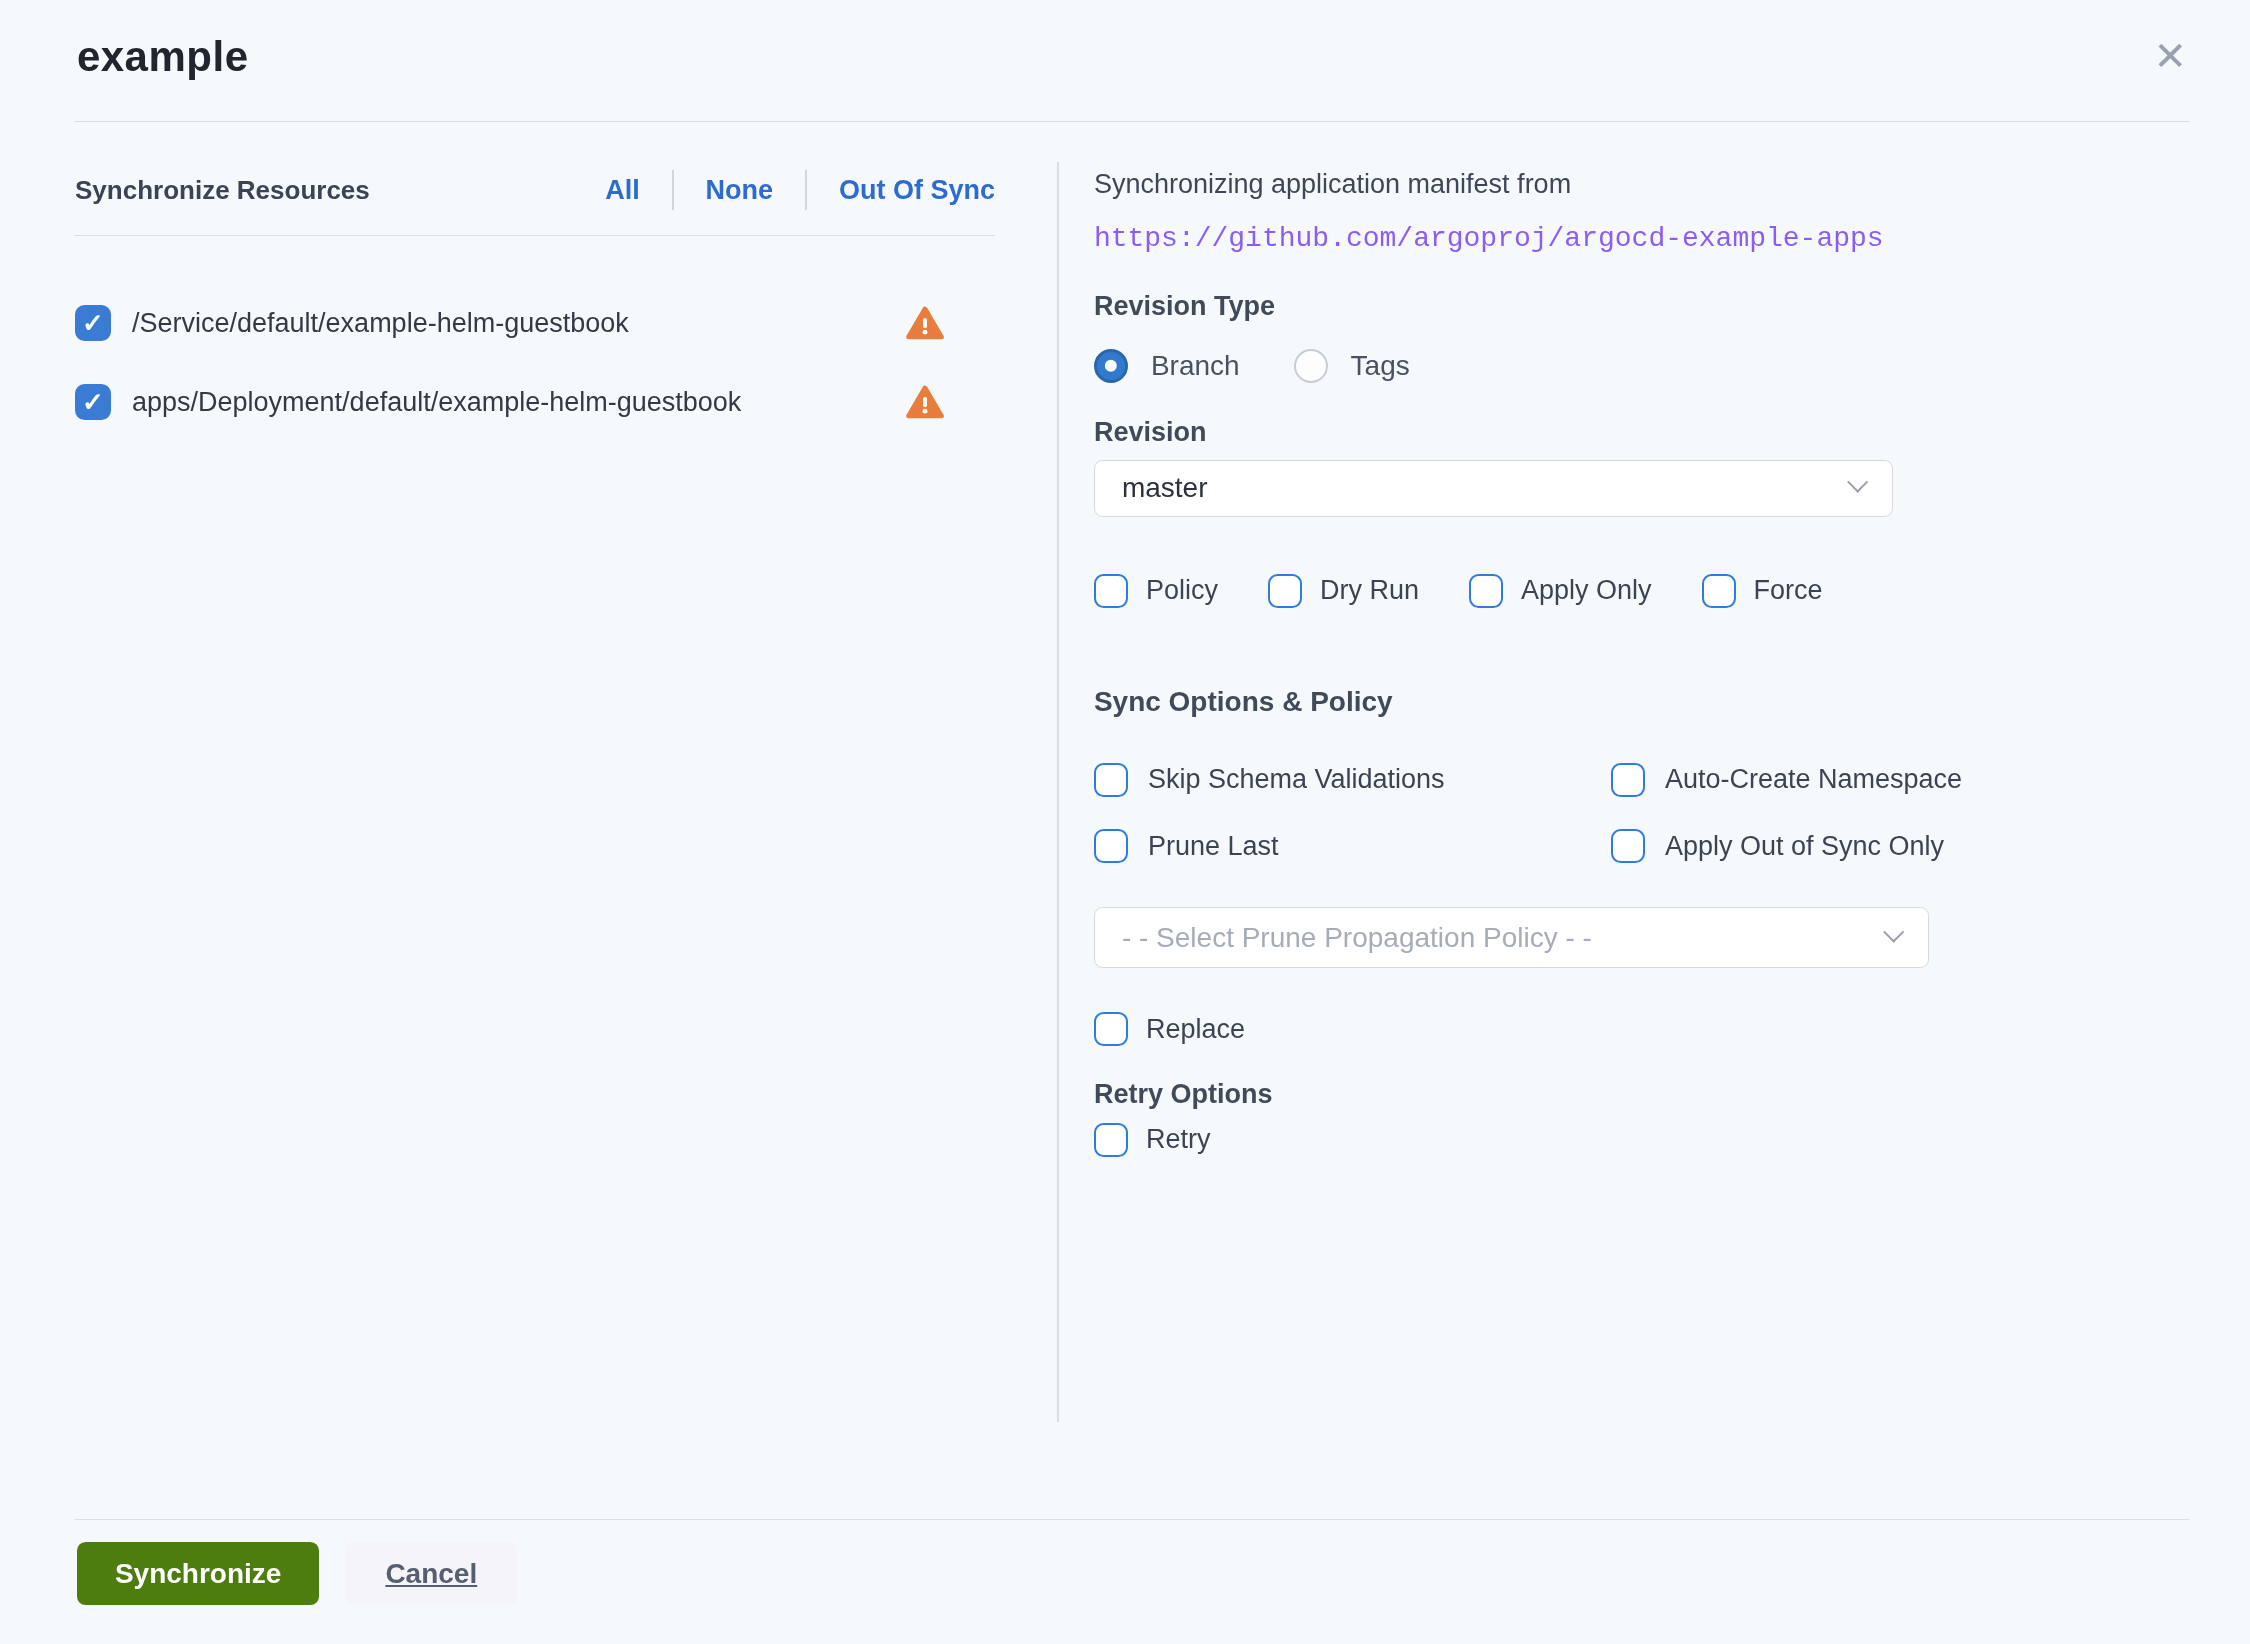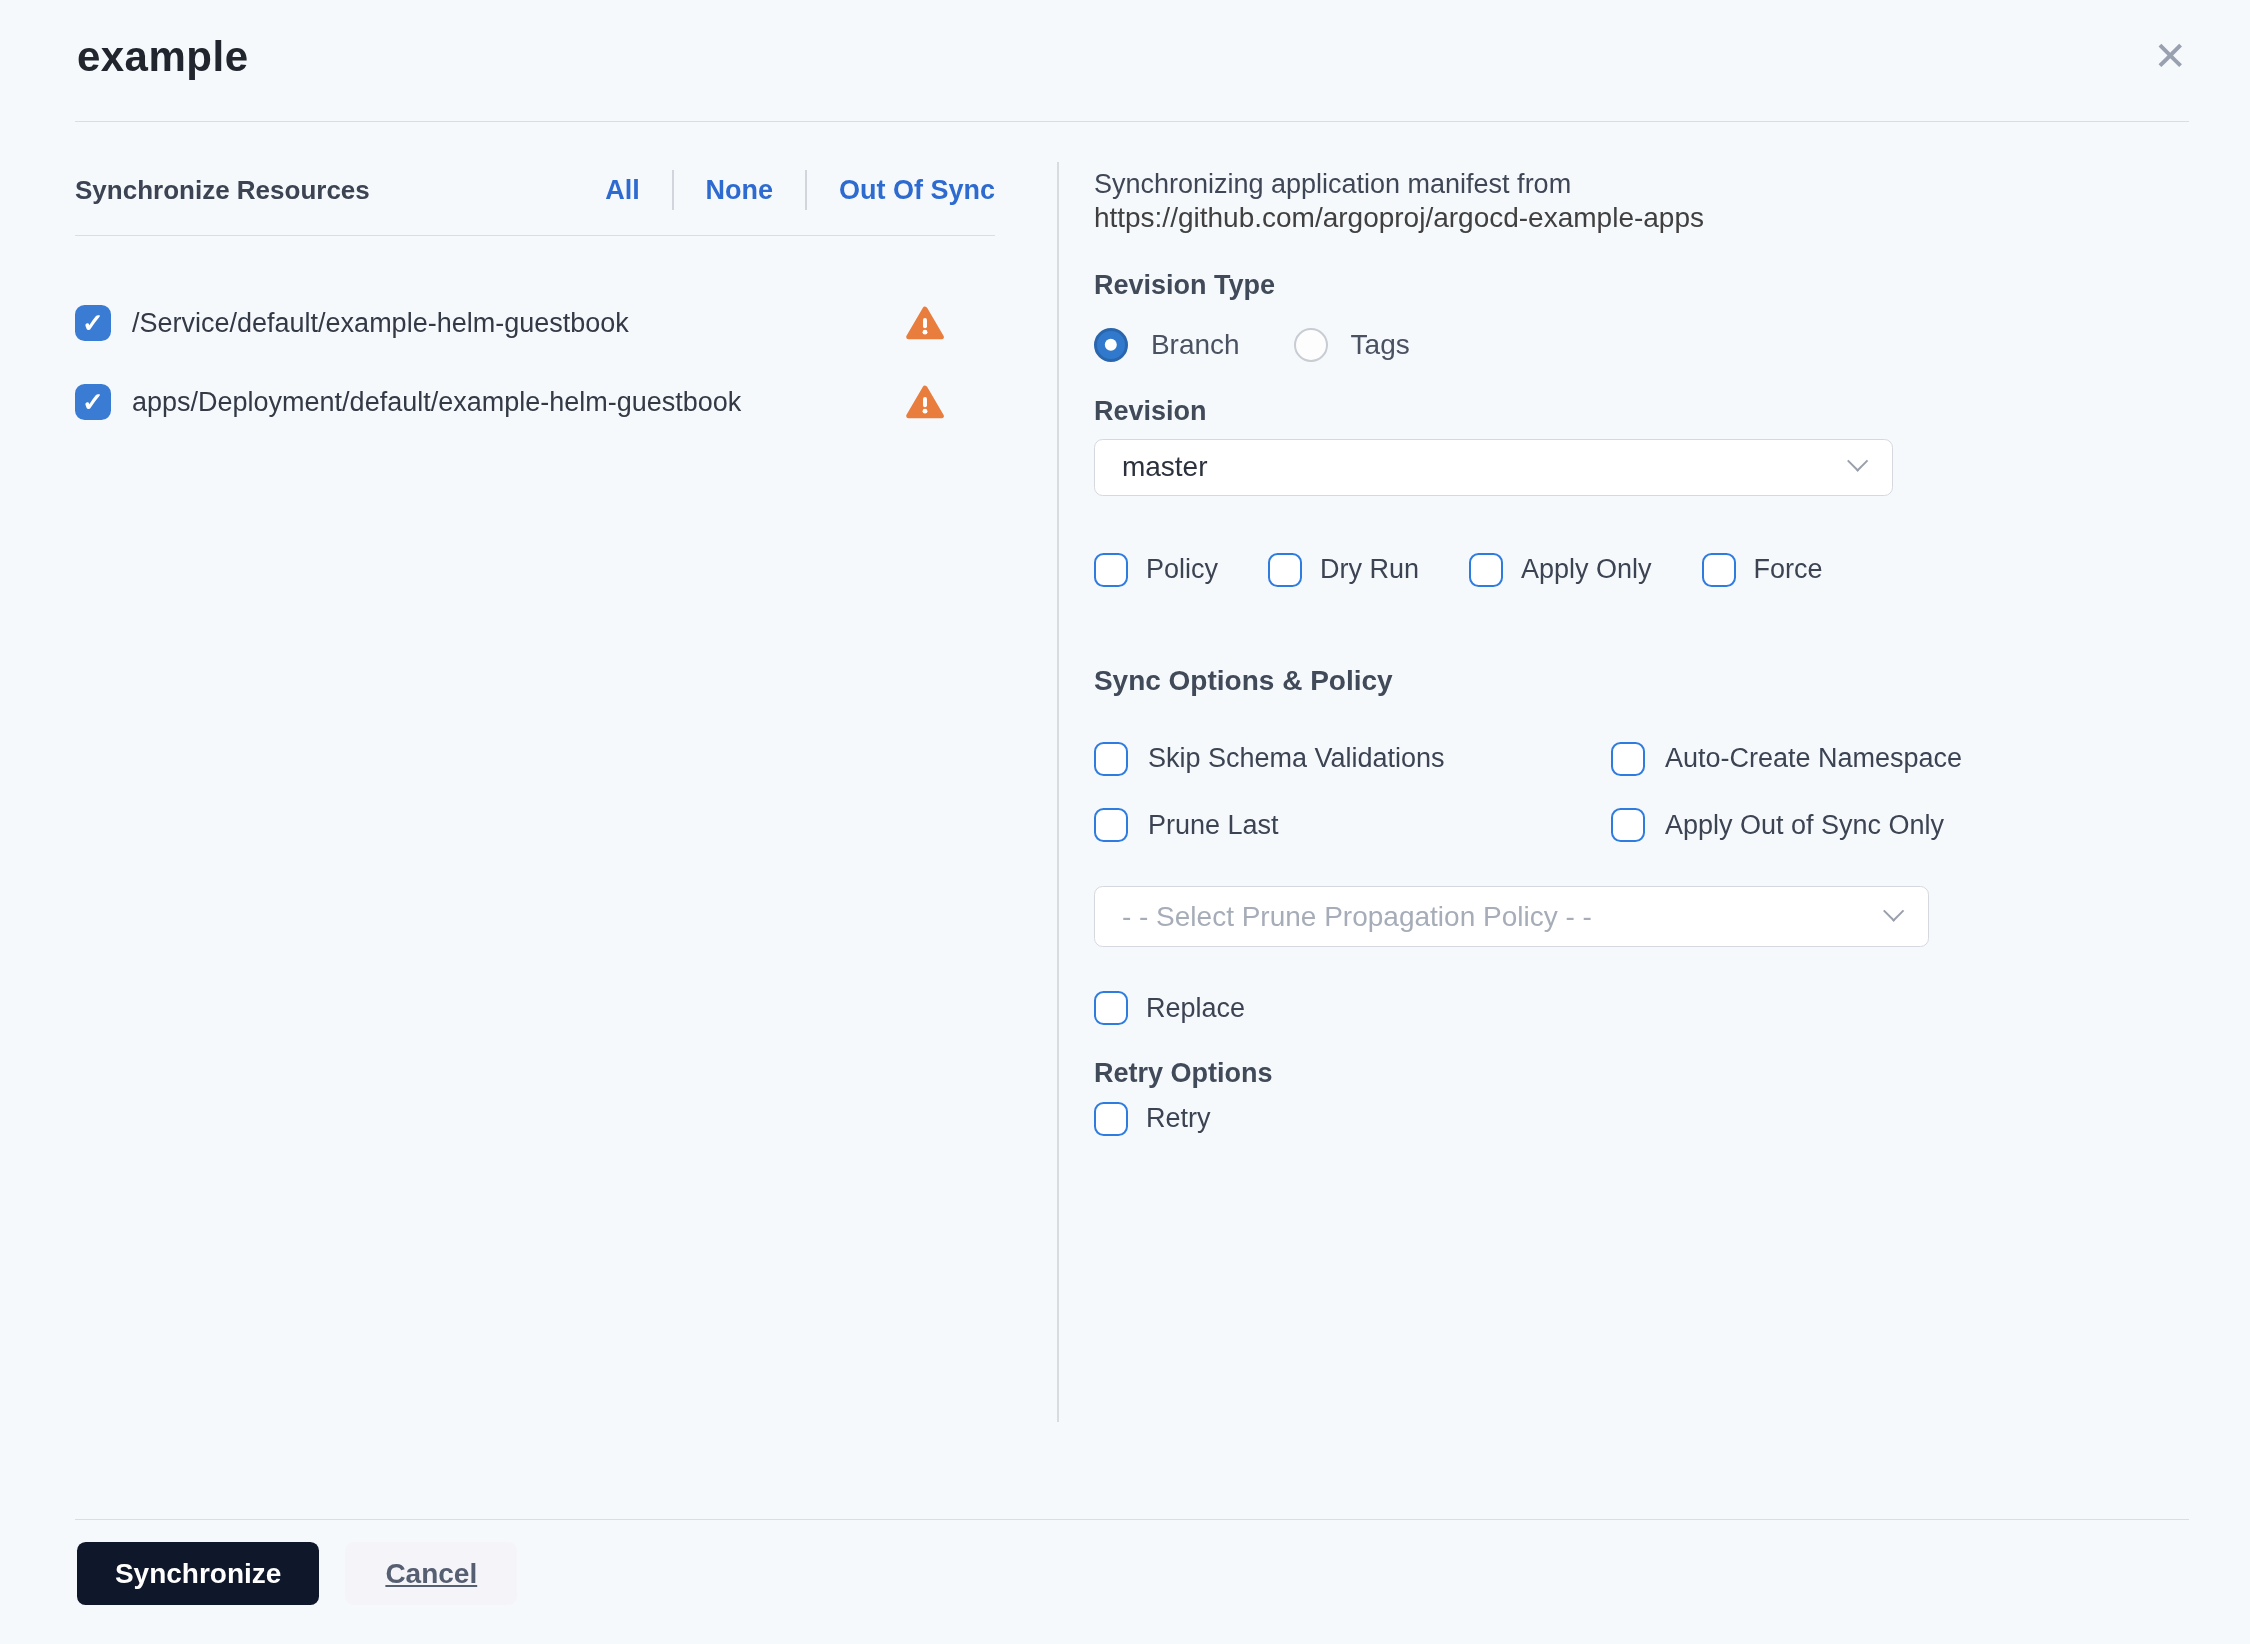--- a/index.html
+++ b/index.html
@@ -70,21 +70,21 @@
   }
   .radio.selected { border: 3.8px solid #2a66ad; background: #3079cc; }
   .radio.selected::after {
     content: ""; position: absolute; left: 50%; top: 50%;
     width: 12.4px; height: 12.4px; border-radius: 50%; background: #ffffff;
     transform: translate(-50%, -50%);
   }
 
   
   .sync-from-label { font-size: 27px; font-weight: 500; color: #3f4756; line-height: 32.5px; }
-  .repo-link { margin-top: 1px; font-size: 28px; color: #404040; line-height: 32.5px; cursor: pointer; }
+  .repo-link { margin-top: 22px; font-size: 28px; color: #8b5cf6; line-height: 32.5px; cursor: pointer; font-family: Liberation Mono, monospace; }
   .field-heading { font-size: 27px; font-weight: 600; color: #414a59; line-height: 31px; }
   .mt-revtype { margin-top: 36px; }
   .radio-row { margin-top: 27px; display: flex; align-items: center; }
   .radio-label { font-size: 28px; color: #4a5261; margin-left: 23px; }
   .radio-group-gap { margin-left: 54px; }
   .mt-revision { margin-top: 34px; }
 
   .select {
     margin-top: 11.5px;
     height: 57px; width: 799px;
@@ -132,21 +132,21 @@
     padding: 22px 0 39px 1.9px;
     display: flex; align-items: flex-start; gap: 26px;
   }
   .btn {
     height: 63px; border: none; border-radius: 8.6px;
     font-family: "Liberation Sans", sans-serif;
     font-size: 28px; font-weight: 700;
     display: flex; align-items: center; justify-content: center;
     cursor: pointer;
   }
-  .btn-sync { background: #0f172a; color: #ffffff; padding: 12px 38px; }
+  .btn-sync { background: #4d7c0f; color: #ffffff; padding: 12px 38px; }
   .btn-cancel { background: #f5f4f8; color: #565e72; padding: 0 40px; text-decoration: underline; }
 </style>
 </head>
 <body>
 
 <div class="header">
   <div class="title">example</div>
   <div class="close-btn">✕</div>
 </div>
 

